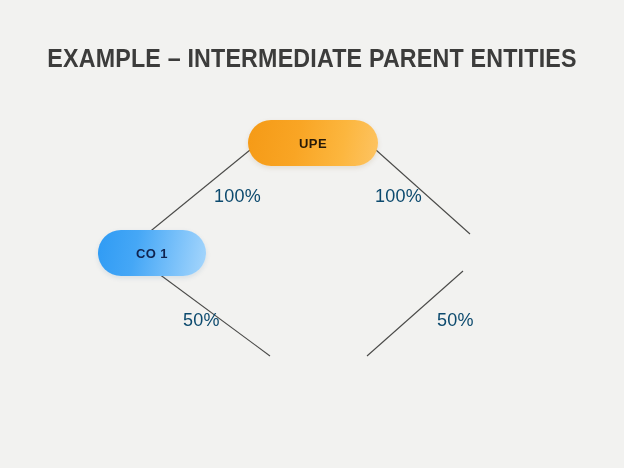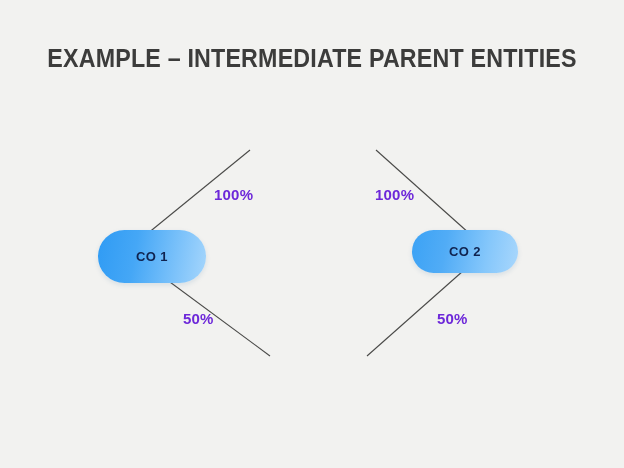--- a/index.html
+++ b/index.html
@@ -70,21 +70,21 @@
     height: 46px;
     background: linear-gradient(100deg, #f59a16 0%, #f9a524 38%, #fcb63e 72%, #fdc463 100%);
     box-shadow: 0 2px 5px rgba(120, 80, 10, 0.13);
   }
   #node-upe .node-label { color: #271a08; }
 
   #node-co1 {
     left: 98px;
     top: 230px;
     width: 108px;
-    height: 53px;
+    height: 46px;
     background: linear-gradient(100deg, #2f9bf4 0%, #45a7f6 35%, #7cc2fa 72%, #a6d6fc 100%);
     box-shadow: 0 2px 5px rgba(30, 90, 150, 0.13);
   }
   #node-co1 .node-label { color: #10234f; }
 
   #node-co2 {
     left: 412px;
     top: 230px;
     width: 106px;
     height: 43px;
@@ -100,23 +100,23 @@
     height: 43px;
     background: linear-gradient(100deg, #f2616a 0%, #f4707a 30%, #f79097 65%, #f9a9ad 100%);
     box-shadow: 0 2px 5px rgba(150, 50, 55, 0.13);
   }
   #node-co3 .node-label { color: #1c1212; }
 
   
   .edge-label {
     position: absolute;
     font-family: "Liberation Sans", sans-serif;
-    font-size: 15px;
-    font-weight: bold;
-    color: #6d28d9;
+    font-size: 18px;
+    font-weight: normal;
+    color: #0c4a6e;
     letter-spacing: 0.2px;
     white-space: nowrap;
   }
   #label-upe-co1 { left: 214px; top: 186px; }
   #label-upe-co2 { left: 375px; top: 186px; }
   #label-co1-co3 { left: 183px; top: 310px; }
   #label-co2-co3 { left: 437px; top: 310px; }
 </style>
 </head>
 <body>
@@ -125,28 +125,28 @@
 
   <div id="title">EXAMPLE – INTERMEDIATE PARENT ENTITIES</div>
 
   <svg id="edges" viewBox="0 0 624 468" width="624" height="468" xmlns="http://www.w3.org/2000/svg">
     <line x1="250" y1="150" x2="147" y2="234" stroke="#4a4a48" stroke-width="1.1"></line>
     <line x1="376" y1="150" x2="470" y2="234" stroke="#4a4a48" stroke-width="1.1"></line>
     <line x1="155" y1="271" x2="270" y2="356" stroke="#4a4a48" stroke-width="1.1"></line>
     <line x1="463" y1="271" x2="367" y2="356" stroke="#4a4a48" stroke-width="1.1"></line>
   </svg>
 
+  <div class="node" id="node-upe">
+    <span class="node-label">UPE</span>
+  </div>
 
   <div class="node" id="node-co1">
     <span class="node-label">CO 1</span>
   </div>
 
-  <div class="node" id="node-co2">
-    <span class="node-label">CO 2</span>
-  </div>
 
 
   <div class="edge-label" id="label-upe-co1">100%</div>
   <div class="edge-label" id="label-upe-co2">100%</div>
   <div class="edge-label" id="label-co1-co3">50%</div>
   <div class="edge-label" id="label-co2-co3">50%</div>
 
 </div>
 
 </body></html>

